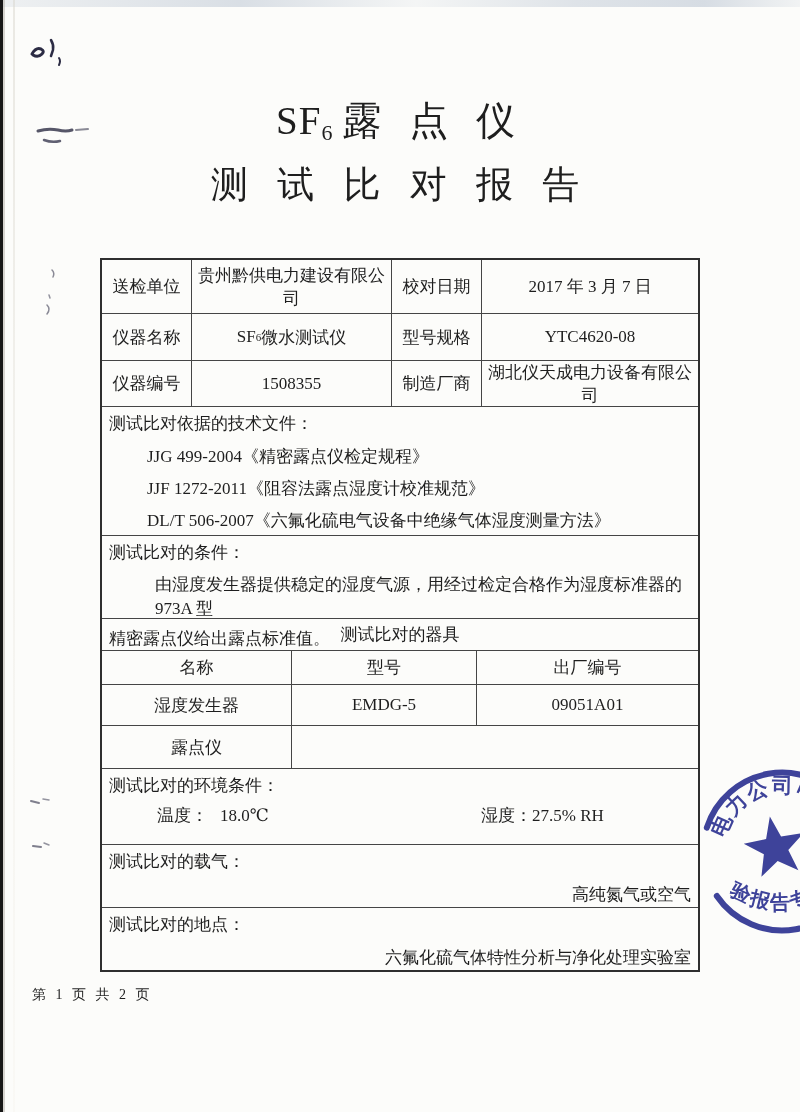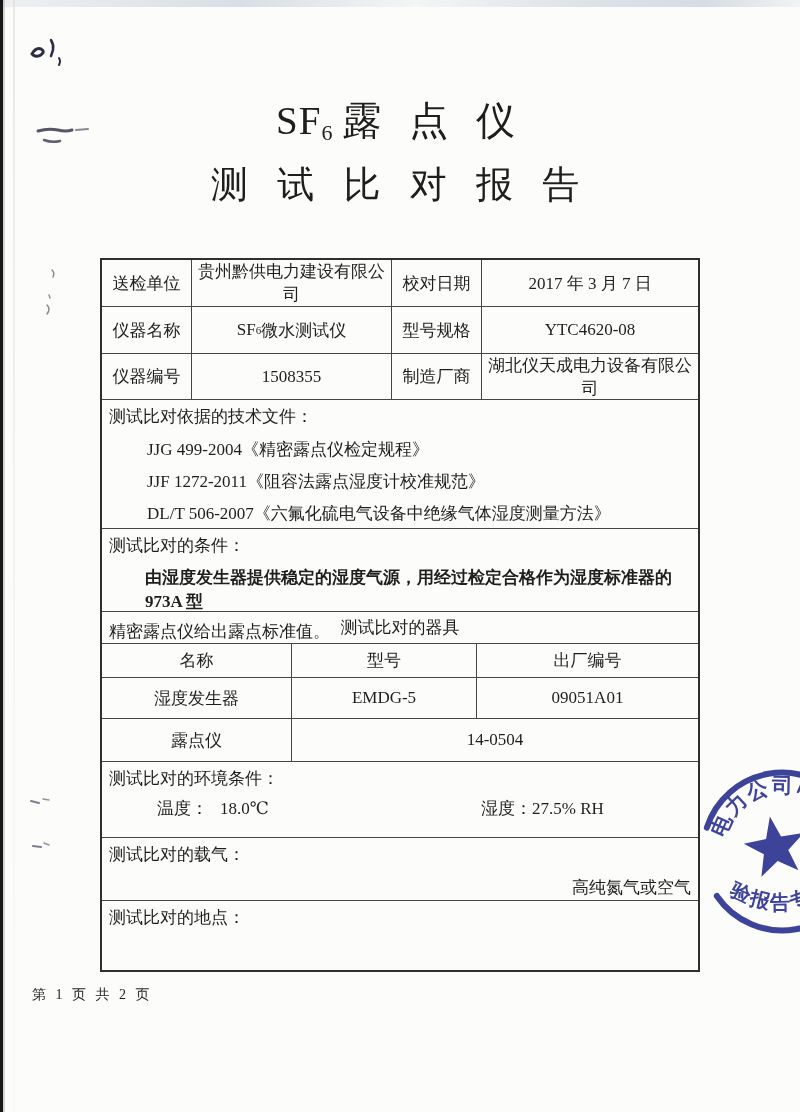--- a/index.html
+++ b/index.html
@@ -32,21 +32,21 @@
   .row:last-child{border-bottom:none;}
   .cell{box-sizing:border-box;border-right:1px solid #454545;
     display:flex;align-items:center;justify-content:center;text-align:center;padding:0 4px;}
   .cell.last{border-right:none;}
   .w1{width:90px;}.w2{width:200px;}.w3{width:90px;}.w4{flex:1;}
   .c1{width:190px;}.c2{width:185px;}.c3{flex:1;}
   .cell sub{font-size:11px;vertical-align:-3px;}
   .sect{display:block;padding:5px 7px 0 7px;}
   .sect .heading{line-height:24px;}
   .sect .doc-item{margin:9px 0 0 38px;line-height:23px;}
-  .sect .cond-line1{margin:8px 0 0 36px;line-height:24px;font-weight:bold;}
+  .sect .cond-line1{margin:8px 0 0 46px;line-height:24px;}
   .sect .cond-line2{margin:6px 0 0 0;line-height:24px;}
   .sect .indent-body{margin:9px 0 0 38px;line-height:24px;text-align:right;}
   .center-row{display:flex;align-items:center;justify-content:center;}
   .env-line{position:relative;margin-top:6px;height:26px;}
   .env-temp{position:absolute;left:48px;top:0;}
   .env-hum{position:absolute;left:372px;top:0;}
   .pair-gap{display:inline-block;width:12px;}
   
   .footer{position:absolute;top:986px;left:0;width:100%;text-align:left;
     font-size:14px;letter-spacing:3px;margin-left:32px;}
@@ -83,21 +83,21 @@
       <path d="M33,846 l8,1" stroke-width="2" opacity=".6"></path>
       <path d="M44,843 l5,2" stroke-width="1.5" opacity=".5"></path>
     </g>
   </svg>
 
   <h1 class="title1"><span class="latin">SF</span><sub>6</sub><span class="cjk">露 点 仪</span></h1>
   <h2 class="title2">测 试 比 对 报 告</h2>
 
   <div class="rtable">
 
-    <div class="row" style="height:47px">
+    <div class="row" style="height:54px">
       <div class="cell w1">送检单位</div>
       <div class="cell w2">贵州黔供电力建设有限公司</div>
       <div class="cell w3">校对日期</div>
       <div class="cell w4 last">2017 年 3 月 7 日</div>
     </div>
 
     <div class="row" style="height:47px">
       <div class="cell w1">仪器名称</div>
       <div class="cell w2">
           <span>SF</span>
@@ -139,38 +139,38 @@
     </div>
 
     <div class="row" style="height:41px">
       <div class="cell c1">湿度发生器</div>
       <div class="cell c2">EMDG-5</div>
       <div class="cell c3 last">09051A01</div>
     </div>
 
     <div class="row" style="height:43px">
       <div class="cell c1">露点仪</div>
-      <div class="cell c3 last">14-0504</div>
     </div>
 
     <div class="row sect" style="height:76px">
       <div class="heading">测试比对的环境条件：</div>
       <div class="env-line">
         <span class="env-temp"><span>温度：</span><span class="pair-gap"></span><span>18.0℃</span></span>
         <span class="env-hum"><span>湿度：</span><span>27.5% RH</span></span>
       </div>
     </div>
 
     <div class="row sect" style="height:63px">
       <div class="heading">测试比对的载气：</div>
       <div class="indent-body">高纯氮气或空气</div>
     </div>
 
     <div class="row sect" style="height:69px">
       <div class="heading">测试比对的地点：</div>
+      <div class="indent-body">六氟化硫气体特性分析与净化处理实验室</div>
     </div>
 
   </div>
 
   <div class="footer">第 1 页  共 2 页</div>
 
   <div class="stamp">
     <svg width="210" height="210" viewBox="-105 -105 210 210">
       <g transform="rotate(-10)">
         <path d="M -70,-36 A 79 79 0 0 1 70,-36" fill="none" stroke="#2e3492" stroke-width="6" stroke-linecap="round"></path>

